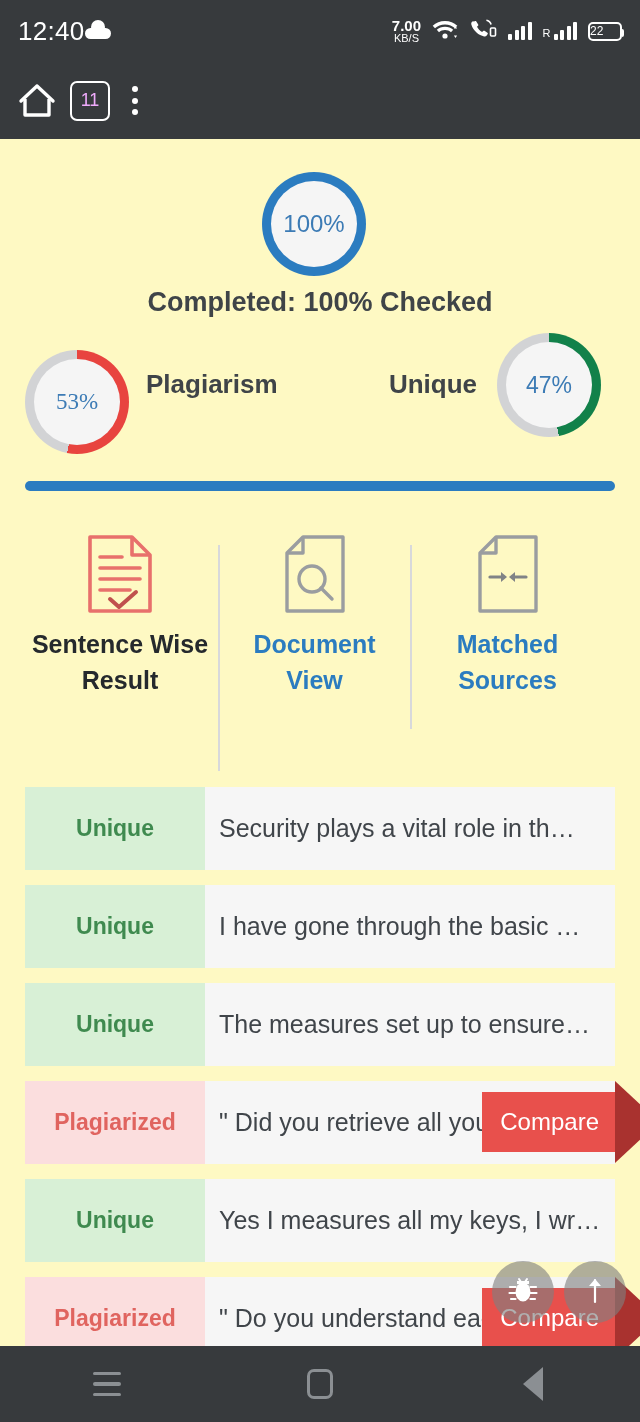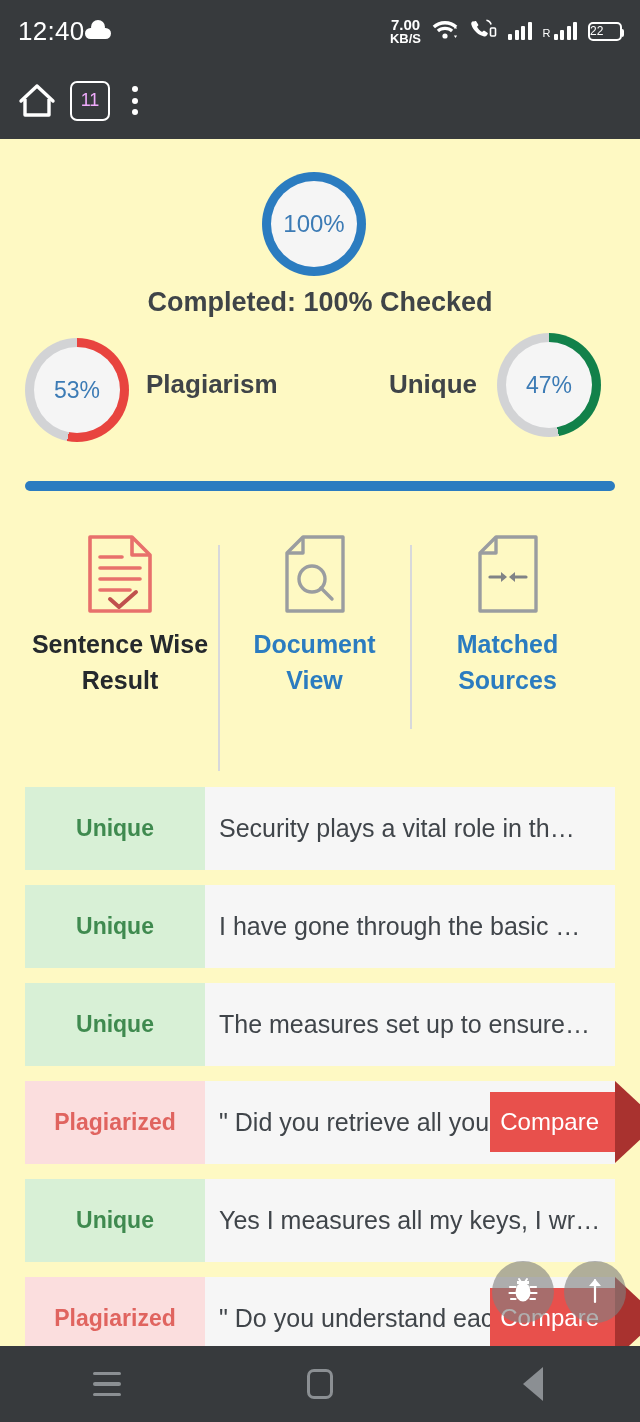--- a/index.html
+++ b/index.html
@@ -25,21 +25,21 @@
     content: ""; position: absolute; left: 0; bottom: 0;
     width: 26px; height: 11px; background: #fff; border-radius: 6px;
   }
   .cloud-ico:after {
     content: ""; position: absolute; left: 6px; bottom: 5px;
     width: 14px; height: 14px; background: #fff; border-radius: 50%;
   }
   .sb-right { display: flex; align-items: center; gap: 11px; }
   .netspeed { text-align: center; line-height: 1.0; }
   .netspeed .n1 { font-size: 15px; font-weight: bold; display: block; }
-  .netspeed .n2 { font-size: 13px; font-weight: bold; display: block; }
+  .netspeed .n2 { font-size: 11px; font-weight: normal; display: block; }
   .bars { display: flex; align-items: flex-end; gap: 2.5px; height: 18px; }
   .bars i { display: block; width: 4px; background: #fff; border-radius: 1px; }
   .bars i:nth-child(1){height:6px} .bars i:nth-child(2){height:10px}
   .bars i:nth-child(3){height:14px} .bars i:nth-child(4){height:18px}
   .roam { display:flex; align-items:flex-end; gap:3px; }
   .roam .rlabel { font-size: 11px; line-height: 1; margin-bottom: 1px; }
   .battery {
     width: 34px; height: 19px; border: 2px solid #fff; border-radius: 5px;
     font-size: 12px; display: flex; align-items: center; justify-content: flex-start;
     position: relative;
@@ -92,21 +92,21 @@
   .gauge-top .ring { width:104px; height:104px; background:#2b7cc0; }
   .gauge-top .inner { inset: 9px; }
   .gauge-top .val { font-size: 24px; }
 
   .completed {
     position: absolute; top: 148px; left: 0; width: 640px; text-align: center;
     font-size: 27px; font-weight: bold; color: #3f4448;
   }
 
   .gauge-row { position: absolute; top: 194px; left: 0; width: 640px; height: 116px; }
-  .g-left { position:absolute; left: 25px; top: 5px; width: 104px; height: 104px; }
+  .g-left { position:absolute; left: 25px; top: 17px; width: 104px; height: 104px; font-family: Liberation Serif, serif; }
   .g-right { position:absolute; left: 497px; top: 0; width: 104px; height: 104px; }
   .g-left .ring, .g-right .ring { width:104px; height:104px; }
   .g-left .inner, .g-right .inner { inset: 9px; }
   .g-left .val, .g-right .val { font-size: 23px; }
   .g-left .ring {
     background: conic-gradient(#e8443f 0deg 191deg, #d2d3d5 191deg 360deg);
   }
   .g-right .ring {
     background: conic-gradient(#12814a 0deg 169deg, #d2d3d5 169deg 360deg);
   }
@@ -148,21 +148,21 @@
   }
   .badge.unique { background: #d8f0d6; color: #3f8a4f; }
   .badge.plag { background: #fbdede; color: #e0645f; }
   .sent {
     flex: 1; display: flex; align-items: center; padding-left: 14px; padding-right: 8px;
     font-size: 25px; color: #40454a; white-space: nowrap; overflow: hidden;
   }
   .compare {
     position: absolute; right: 0; top: 11px; height: 60px;
     background: #e8504c; color: #fff; font-size: 24px;
-    display: flex; align-items: center; padding: 0 16px 0 10px;
+    display: flex; align-items: center; padding: 0 16px 0 18px;
     z-index: 3;
   }
   .compare:before {
     content: ""; position: absolute; right: -44px; top: -11px;
     border-top: 41px solid transparent; border-bottom: 41px solid transparent;
     border-left: 44px solid #a9322f; z-index: -1;
   }
 
   
   .fab {

